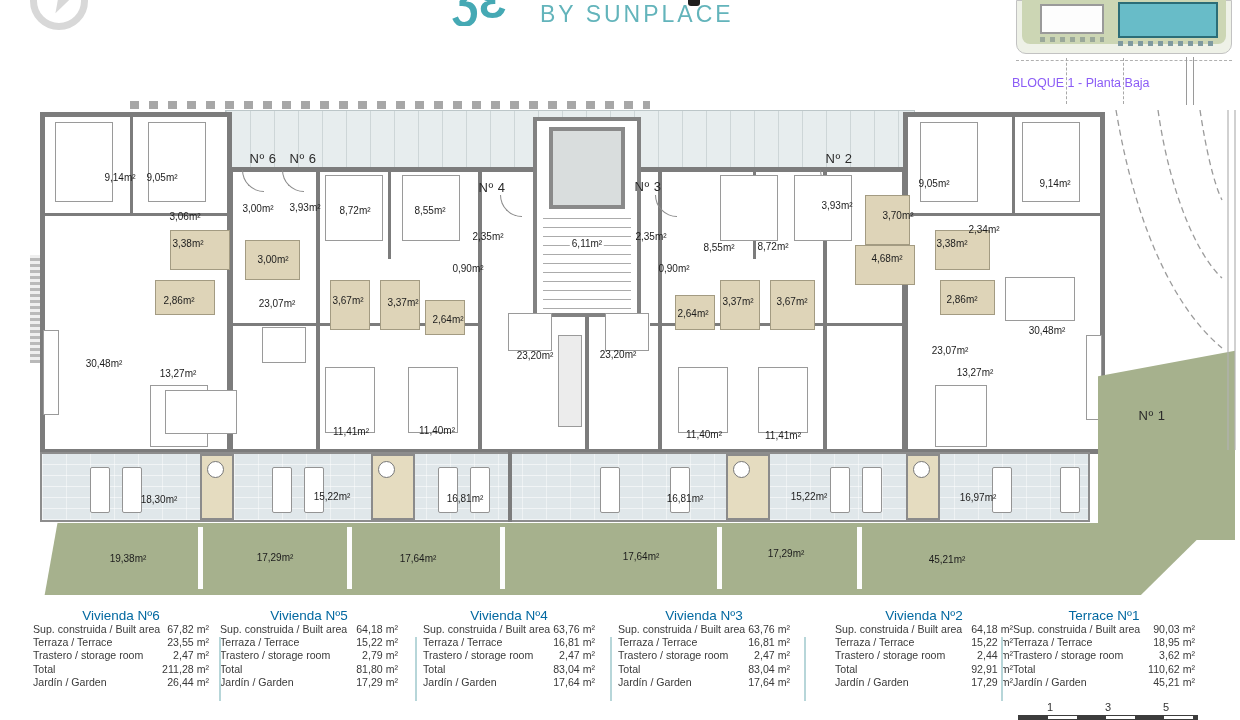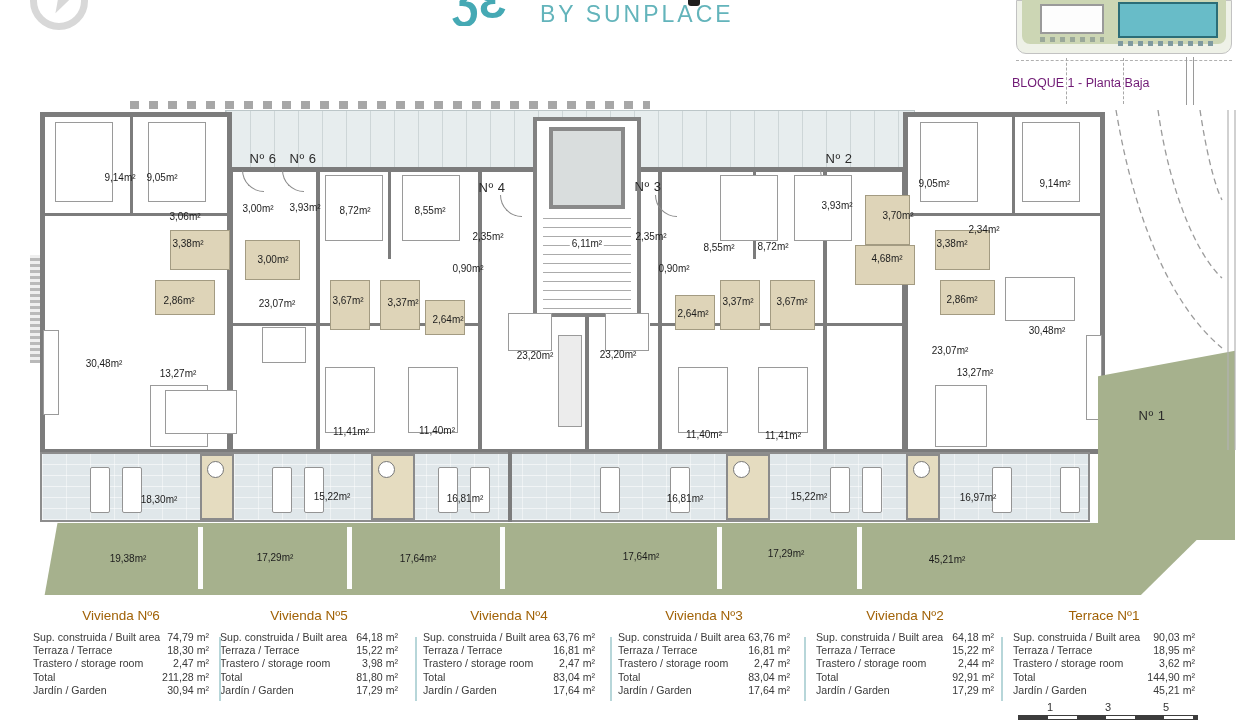--- a/index.html
+++ b/index.html
@@ -11,21 +11,21 @@
   .ulbl{position:absolute;transform:translate(-50%,-50%);font-size:13px;color:#2a2a2a;letter-spacing:.5px}
   .wall{position:absolute;background:#7c7c7c}
   .bath{position:absolute;background:#ded4b8;border:1px solid #a39b82}
   .furn{position:absolute;background:#fff;border:1px solid #9a9a9a}
   .store{position:absolute;background:#e5dcc0;border:2px solid #8b8b8b}
   .wm{position:absolute;left:5px;top:5px;width:17px;height:17px;border-radius:50%;background:#fff;border:1px solid #777}
   .lounger{position:absolute;top:372px;width:20px;height:46px;background:#fff;border:1px solid #949494;border-radius:2px}
   .gdiv{position:absolute;top:432px;width:5px;height:62px;background:#fdfdfd}
   .arc{position:absolute;width:22px;height:22px;border-left:1.5px solid #8a8a8a;border-bottom:1.5px solid #8a8a8a;border-radius:0 0 0 22px}
   .tcol{position:absolute;top:608px}
-  .ttitle{text-align:center;font-size:13.5px;color:#a16207;margin-bottom:8px}
+  .ttitle{text-align:center;font-size:13.5px;color:#0369a1;}
   .trow{display:flex;justify-content:space-between;font-size:10.6px;line-height:13.2px;color:#3a3a3a}
   .tval{text-align:right;white-space:nowrap}
   .tdiv{position:absolute;top:637px;width:2px;height:64px;background:#b7d6d9}
   .tick{position:absolute;font-size:11px;color:#333;transform:translate(-50%,0)}
 </style>
 </head>
 <body>
 
 <div class="abs" style="left:30px;top:-28px;width:58px;height:58px;border:7px solid #d8d8d8;border-radius:50%">
   <div class="abs" style="left:16px;top:8px;width:0;height:0;border-left:9px solid transparent;border-right:9px solid transparent;border-top:28px solid #d8d8d8;transform:rotate(28deg)"></div>
@@ -41,21 +41,21 @@
   <div class="abs" style="left:24px;top:4px;width:64px;height:30px;background:#fdfdfd;border:2px solid #9a9a9a"></div>
   <div class="abs" style="left:102px;top:2px;width:100px;height:36px;background:#68bcc8;border:2px solid #2c6d77"></div>
   <div class="abs" style="left:24px;top:37px;width:64px;height:5px;background:repeating-linear-gradient(90deg,#9aa89a 0 5px,transparent 5px 10px)"></div>
   <div class="abs" style="left:102px;top:41px;width:100px;height:5px;background:repeating-linear-gradient(90deg,#7f9aa0 0 5px,transparent 5px 10px)"></div>
 </div>
 <div class="abs" style="left:1016px;top:60px;width:216px;border-top:1px dashed #b0b0b0"></div>
 <div class="abs" style="left:1066px;top:58px;height:46px;border-left:1px dashed #a8a8a8"></div>
 <div class="abs" style="left:1123px;top:58px;height:46px;border-left:1px dashed #a8a8a8"></div>
 <div class="abs" style="left:1186px;top:57px;height:48px;border-left:1px solid #9a9a9a"></div>
 <div class="abs" style="left:1193px;top:57px;height:48px;border-left:1px solid #9a9a9a"></div>
-<div class="abs" style="left:1012px;top:76px;font-size:12.5px;color:#701a75">BLOQUE 1 - Planta Baja</div>
+<div class="abs" style="left:1012px;top:76px;font-size:12.5px;color:#8b5cf6">BLOQUE 1 - Planta Baja</div>
 
 <div class="abs" style="left:30px;top:95px;width:1190px;height:510px">
 
   <div class="abs" style="left:195px;top:15px;width:690px;height:58px;background:#e7edee;border:1px solid #bcc6c8;background-image:repeating-linear-gradient(90deg,rgba(140,155,158,.28) 0 1px,transparent 1px 24px)"></div>
   <div class="abs" style="left:100px;top:6px;width:520px;height:8px;background:repeating-linear-gradient(90deg,#a7a7a7 0 9px,transparent 9px 19px)"></div>
 
   <div class="abs" style="left:10px;top:17px;width:192px;height:342px;background:#fff;border:5px solid #7c7c7c"></div>
   <div class="abs" style="left:873px;top:17px;width:202px;height:342px;background:#fff;border:5px solid #7c7c7c"></div>
   <div class="abs" style="left:198px;top:72px;width:679px;height:287px;background:#fff;border:5px solid #7c7c7c"></div>
 
@@ -227,52 +227,52 @@
   <div class="lbl" style="left:388px;top:463px">17,64m²</div>
   <div class="lbl" style="left:611px;top:461px">17,64m²</div>
   <div class="lbl" style="left:756px;top:458px">17,29m²</div>
   <div class="lbl" style="left:917px;top:464px">45,21m²</div>
 </div>
 
 <div class="tcol" style="left:33px;width:176px">
   <div class="ttitle">Vivienda Nº6</div>
   <div class="trow">
       <span>Sup. construida / Built area</span>
-      <span class="tval">74,79 m²</span>
-    </div>
-  <div class="trow">
-      <span>Terraza / Terrace</span>
-      <span class="tval">18,30 m²</span>
+      <span class="tval">67,82 m²</span>
+    </div>
+  <div class="trow">
+      <span>Terraza / Terrace</span>
+      <span class="tval">23,55 m²</span>
     </div>
   <div class="trow">
       <span>Trastero / storage room</span>
       <span class="tval">2,47 m²</span>
     </div>
   <div class="trow">
       <span>Total</span>
       <span class="tval">211,28 m²</span>
     </div>
   <div class="trow">
       <span>Jardín / Garden</span>
-      <span class="tval">30,94 m²</span>
+      <span class="tval">26,44 m²</span>
     </div>
 </div>
 <div class="tcol" style="left:220px;width:178px">
   <div class="ttitle">Vivienda Nº5</div>
   <div class="trow">
       <span>Sup. construida / Built area</span>
       <span class="tval">64,18 m²</span>
     </div>
   <div class="trow">
       <span>Terraza / Terrace</span>
       <span class="tval">15,22 m²</span>
     </div>
   <div class="trow">
       <span>Trastero / storage room</span>
-      <span class="tval">3,98 m²</span>
+      <span class="tval">2,79 m²</span>
     </div>
   <div class="trow">
       <span>Total</span>
       <span class="tval">81,80 m²</span>
     </div>
   <div class="trow">
       <span>Jardín / Garden</span>
       <span class="tval">17,29 m²</span>
     </div>
 </div>
@@ -315,21 +315,21 @@
     </div>
   <div class="trow">
       <span>Total</span>
       <span class="tval">83,04 m²</span>
     </div>
   <div class="trow">
       <span>Jardín / Garden</span>
       <span class="tval">17,64 m²</span>
     </div>
 </div>
-<div class="tcol" style="left:816px;width:178px">
+<div class="tcol" style="left:835px;width:178px">
   <div class="ttitle">Vivienda Nº2</div>
   <div class="trow">
       <span>Sup. construida / Built area</span>
       <span class="tval">64,18 m²</span>
     </div>
   <div class="trow">
       <span>Terraza / Terrace</span>
       <span class="tval">15,22 m²</span>
     </div>
   <div class="trow">
@@ -354,21 +354,21 @@
   <div class="trow">
       <span>Terraza / Terrace</span>
       <span class="tval">18,95 m²</span>
     </div>
   <div class="trow">
       <span>Trastero / storage room</span>
       <span class="tval">3,62 m²</span>
     </div>
   <div class="trow">
       <span>Total</span>
-      <span class="tval">144,90 m²</span>
+      <span class="tval">110,62 m²</span>
     </div>
   <div class="trow">
       <span>Jardín / Garden</span>
       <span class="tval">45,21 m²</span>
     </div>
 </div>
 
 <div class="tdiv" style="left:219px"></div>
 <div class="tdiv" style="left:415px"></div>
 <div class="tdiv" style="left:610px"></div>

